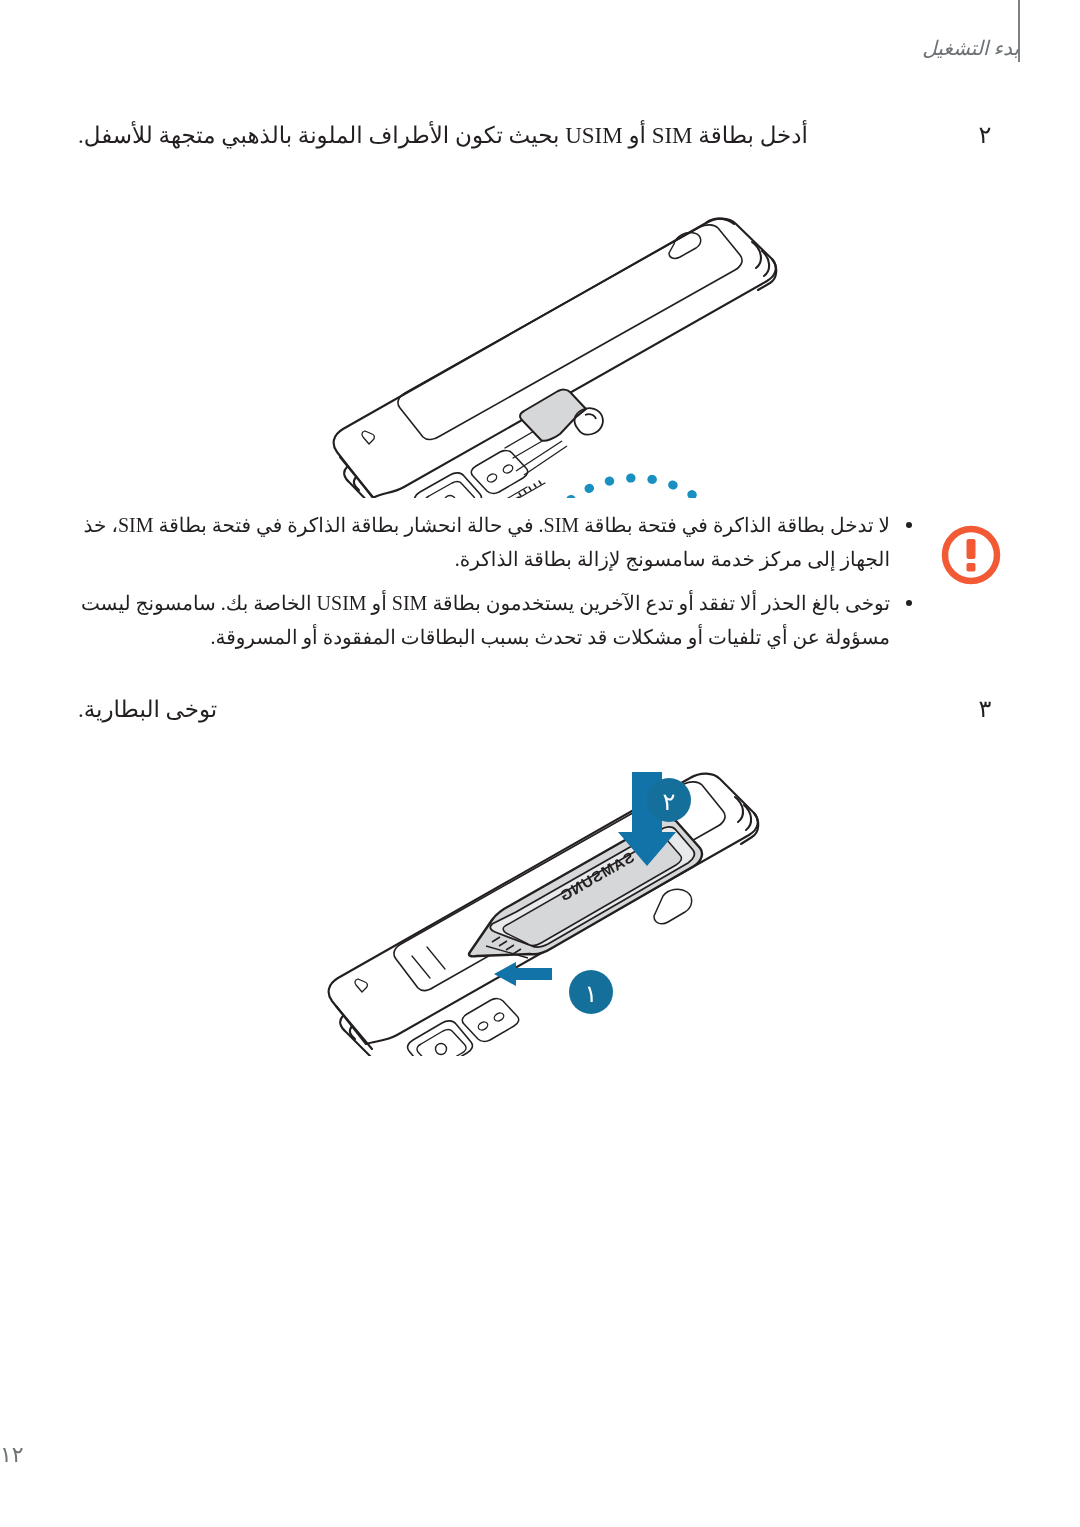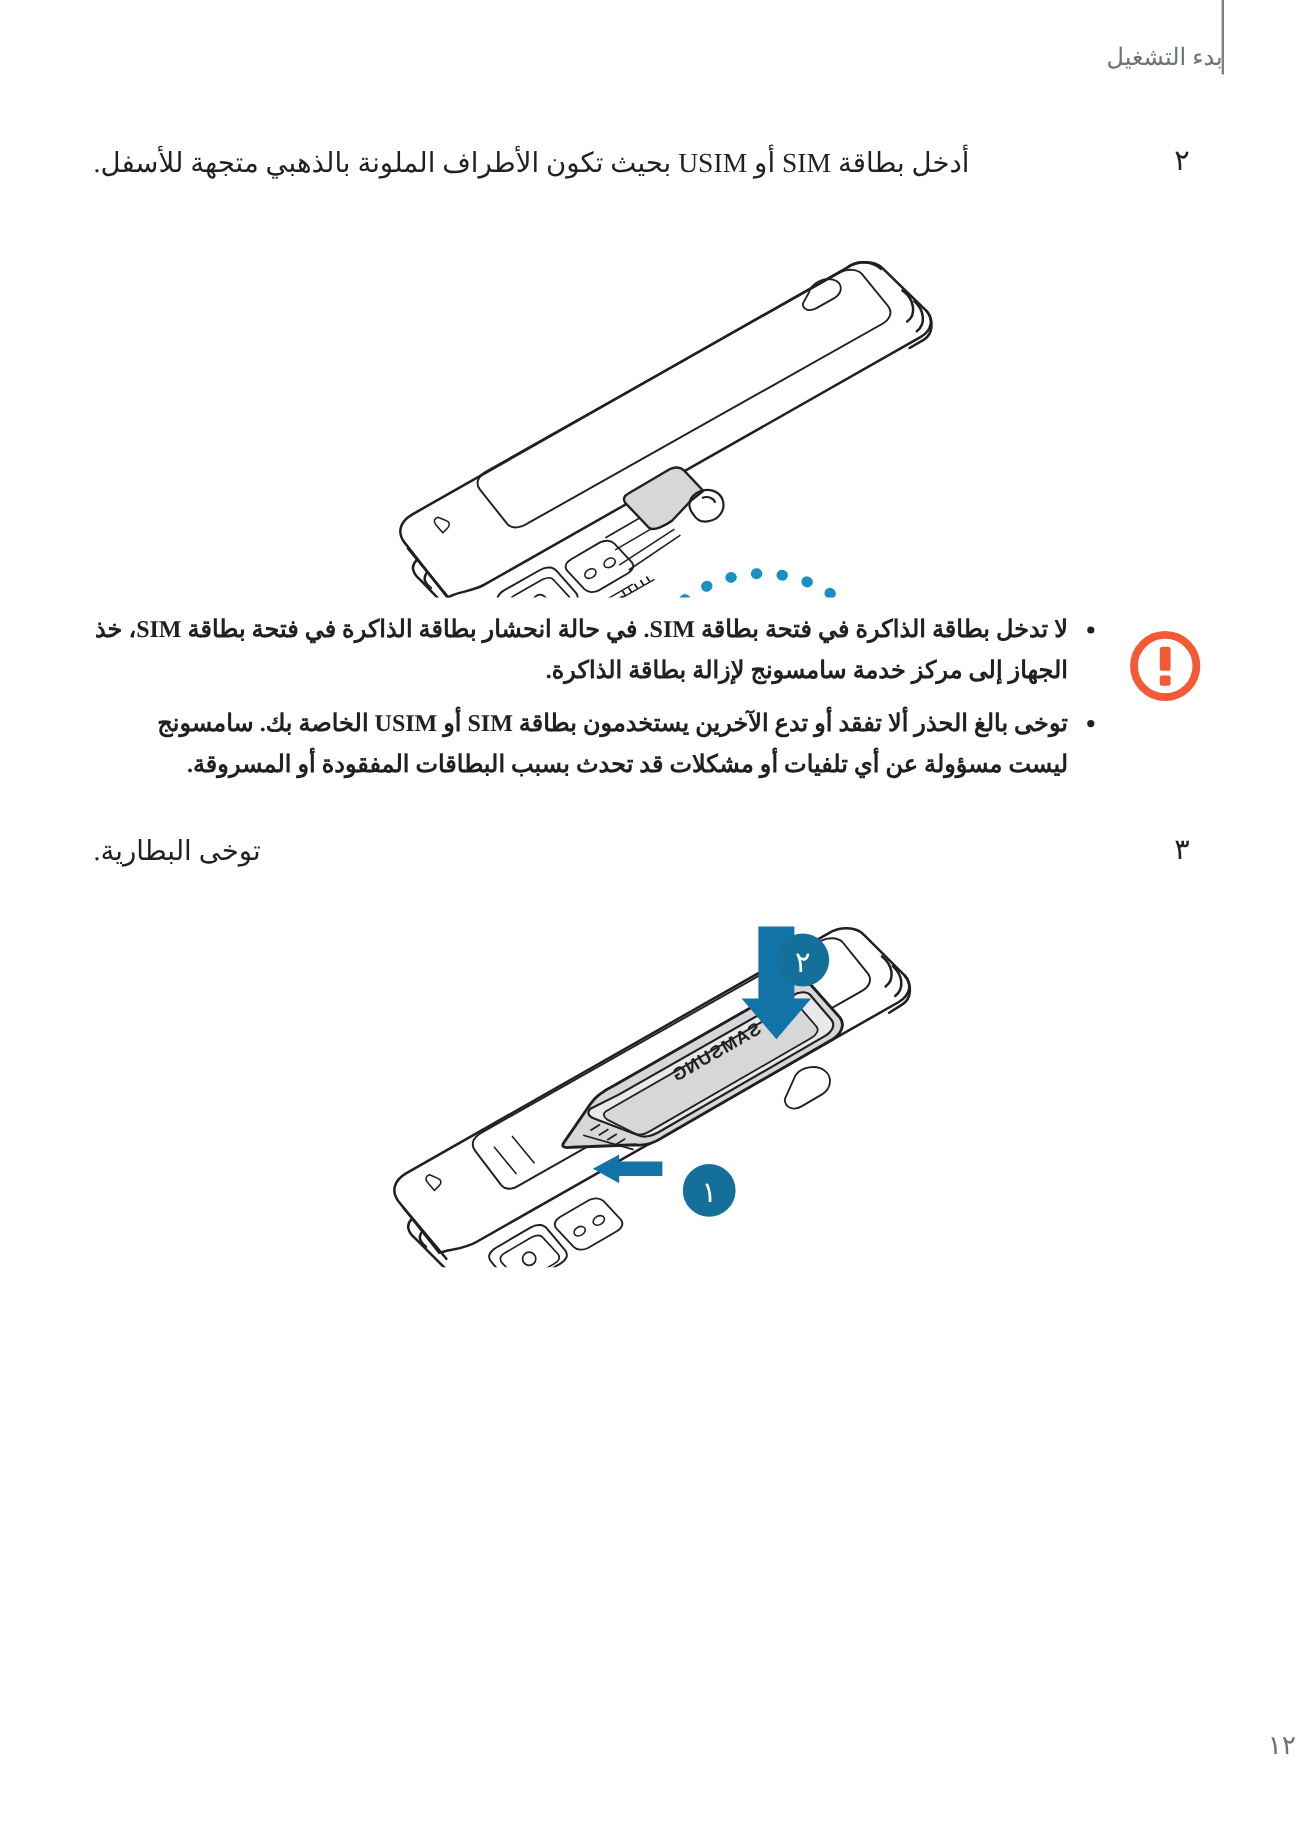--- a/index.html
+++ b/index.html
@@ -27,20 +27,21 @@
   }
   #header-title {
     position: absolute;
     top: 0;
     right: 61px;
     font-size: 20px;
     line-height: 28px;
     color: #6d7275;
     letter-spacing: 0.5px;
     white-space: nowrap;
+    font-style: italic;
   }
   #header-rule {
     position: absolute;
     top: -34px;
     right: 60px;
     width: 2px;
     height: 62px;
     background: #7c8184;
   }
 
@@ -88,21 +89,20 @@
     position: absolute;
     top: 16px;
     right: 0;
     width: 62px;
     height: 62px;
   }
   #caution-list {
     margin: 0 86px 0 0;
     padding: 0;
     list-style: none;
-    font-weight: bold;
   }
   #caution-list li {
     position: relative;
     font-size: 20px;
     line-height: 34px;
     text-align: right;
     color: #231f20;
     padding-right: 26px;
     margin-bottom: 10px;
   }
@@ -115,21 +115,21 @@
     border-radius: 50%;
     background: #231f20;
   }
 
   
   #page-number {
     position: absolute;
     top: 1442px;
     left: 0;
     right: 0;
-    text-align: right;
+    text-align: left;
     font-size: 22px;
     color: #6d7275;
     letter-spacing: 3px;
   }
 </style>
 </head>
 <body>
 
 <div id="page-header">
   <div id="header-rule"></div>

